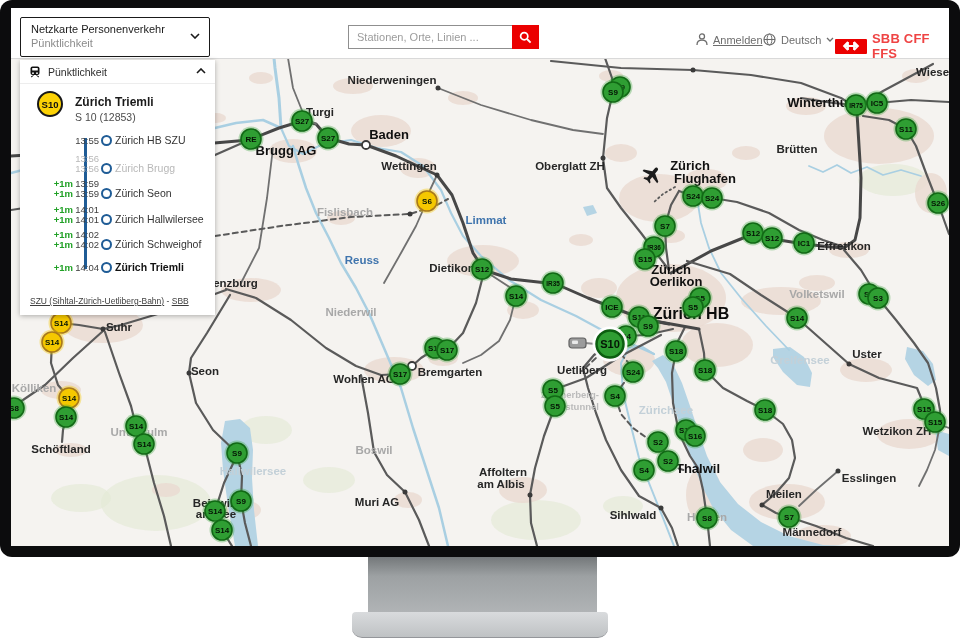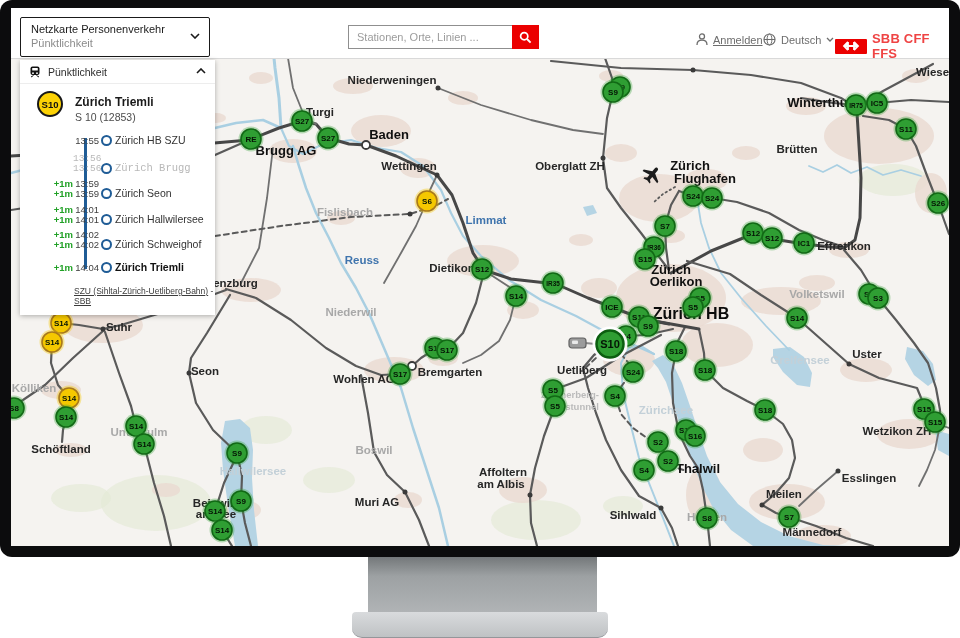--- a/index.html
+++ b/index.html
@@ -38,21 +38,21 @@
   .train-sub{position:absolute;left:55px;top:51px;font-size:10.5px;color:#4c4c4c;}
   .tl-line{position:absolute;left:63.5px;top:78px;width:3px;height:131px;background:#1f5c96;}
   .stop{position:absolute;left:0;width:100%;transform:translateY(-50%);display:flex;align-items:flex-end;padding-left:6px;box-sizing:border-box;}
   .stop .delays{width:26px;text-align:right;font-size:9.5px;font-weight:bold;color:#21a126;line-height:10px;margin-left:21px;}
   .stop .times{width:26px;text-align:right;font-size:9.5px;color:#3f3f3f;line-height:10px;margin-left:0;}
   .stop .nodewrap{width:14px;display:flex;justify-content:center;}
   .stop .node{width:7px;height:7px;border-radius:50%;background:#fff;border:2px solid #1f5c96;}
   .stop .sname{font-size:10.5px;color:#333;margin-left:2px;white-space:nowrap;}
   .stop.muted .times,.stop.muted .sname{color:#b8b8b8;}
   .stop.bold .sname{font-weight:bold;color:#111;}
-  .panel-foot{position:absolute;left:10px;bottom:9px;font-size:8.5px;color:#3c3c3c;margin-left:44px;}
+  .panel-foot{position:absolute;left:10px;bottom:9px;font-size:8.5px;color:#3c3c3c;}
   .panel-foot a{color:#3c3c3c;text-decoration:underline;cursor:pointer;}
 
   
   .ml-town{font:700 11.5px "Liberation Sans",sans-serif;fill:#262626;}
   .ml-city{font:700 13px "Liberation Sans",sans-serif;fill:#101010;}
   .ml-hb{font:700 16px "Liberation Sans",sans-serif;fill:#0b0b0b;}
   .ml-muted{font:700 11.5px "Liberation Sans",sans-serif;fill:#a8a8a8;}
   .ml-water{font:700 11.5px "Liberation Sans",sans-serif;fill:#3f74ad;}
   .ml-lake{font:700 11.5px "Liberation Sans",sans-serif;fill:#c3d0d8;}
   .ml-tunnel{font:700 9.5px "Liberation Sans",sans-serif;fill:#bbb;}
@@ -655,21 +655,21 @@
                 <div>&nbsp;</div>
               </div>
               <div class="times">
                 <div>13:55</div>
               </div>
               <div class="nodewrap">
                 <span class="node"></span>
               </div>
               <div class="sname">Zürich HB SZU</div>
             </div>
-            <div class="stop muted" style="top: 104px; font-family: Liberation Mono, monospace;">
+            <div class="stop muted" style="top: 104px;">
               <div class="delays">
                 <div>&nbsp;</div>
                 <div>&nbsp;</div>
               </div>
               <div class="times">
                 <div>13:56</div>
                 <div>13:56</div>
               </div>
               <div class="nodewrap">
                 <span class="node"></span>

